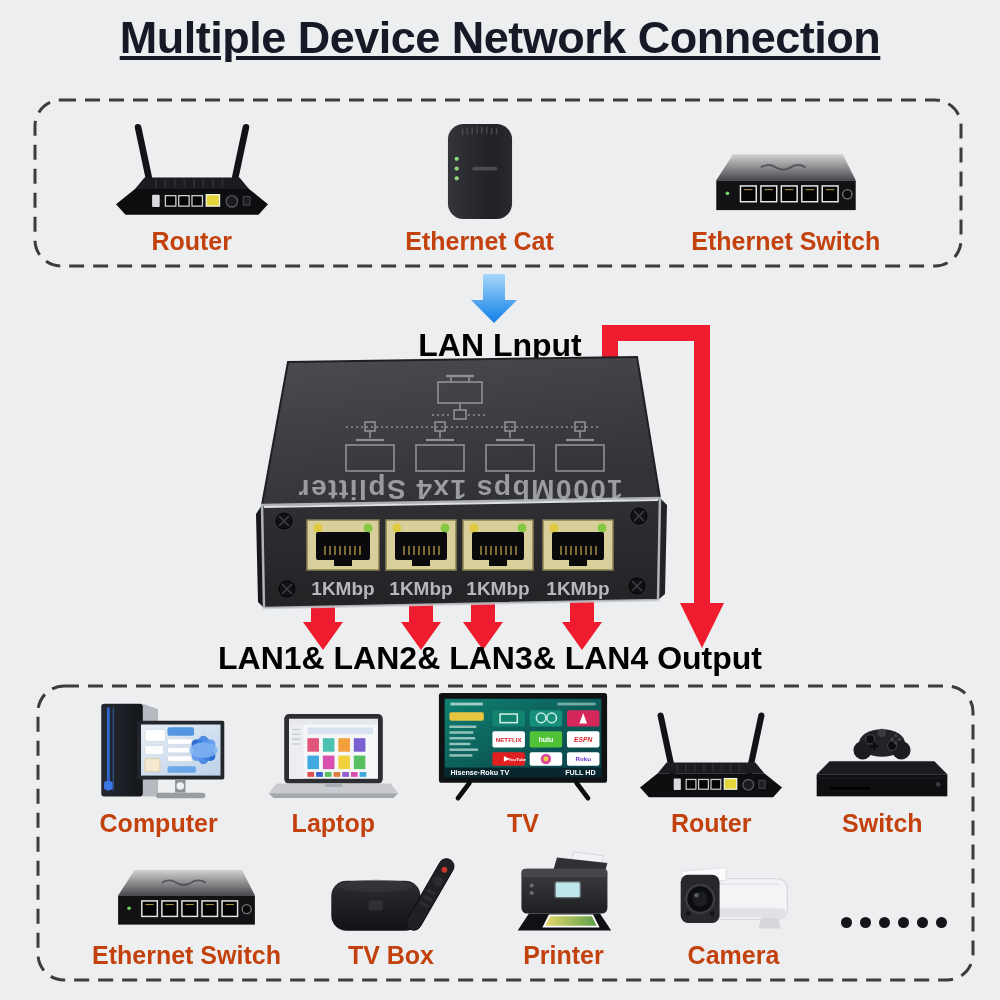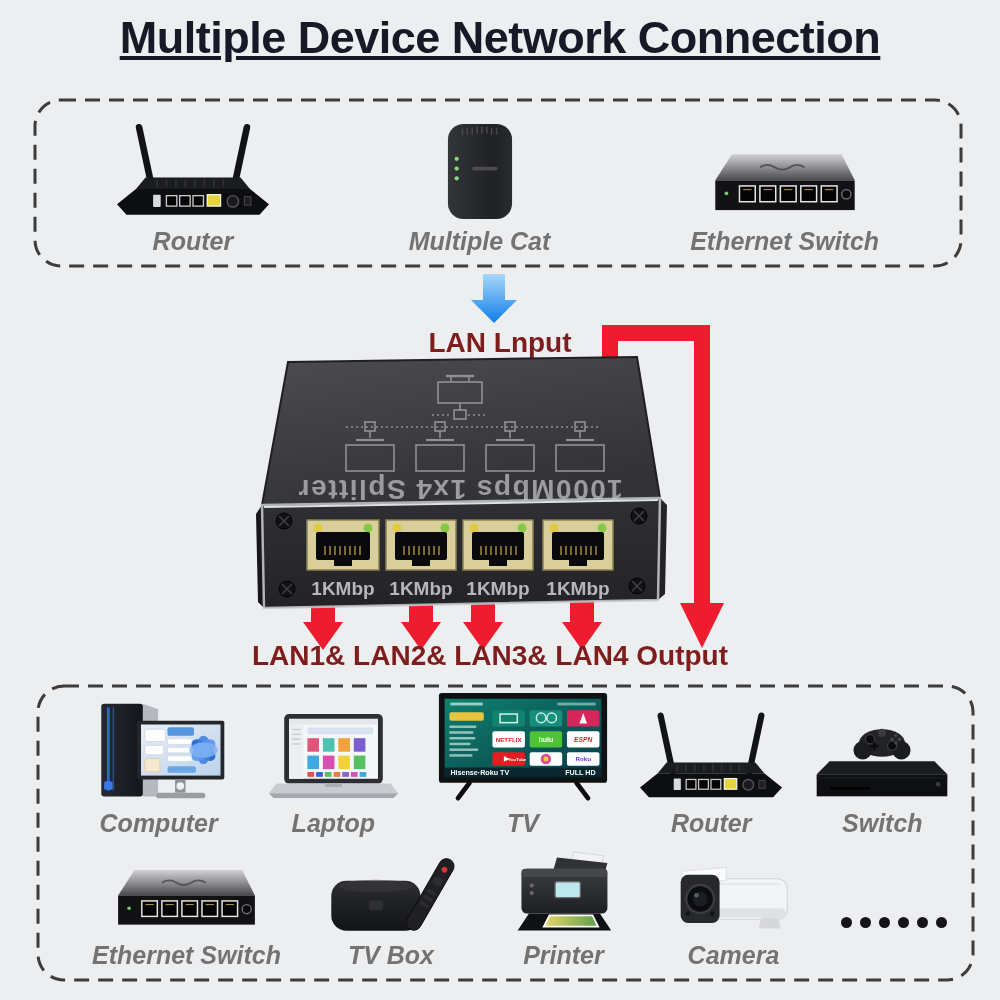--- a/index.html
+++ b/index.html
@@ -4,22 +4,22 @@
 <style>
   * { margin:0; padding:0; box-sizing:border-box; }
   body { background:#d8dadd; font-family:"Liberation Sans", sans-serif; }
   .canvas { position:relative; width:1000px; height:1000px; background:#edeef0; overflow:hidden; margin:0 auto; }
   .page-title { position:absolute; top:12px; left:0; right:0; text-align:center;
     font-size:45px; font-weight:900; color:#151a26; letter-spacing:-0.5px;text-decoration:underline; }
   .device-box { position:absolute; }
   .dash-border { position:absolute; inset:0; width:100%; height:100%; }
   .box-row { position:absolute; left:0; right:0; display:flex; justify-content:space-around; align-items:flex-end; }
   .device { display:flex; flex-direction:column; align-items:center; gap:5px; }
-  .device-label { font-size:25px; font-weight:800; color:#737373; white-space:nowrap;font-style:italic; }
-  .flow-label { position:absolute; text-align:center; font-size:28px; font-weight:800; color:#7f1d1d; }
+  .device-label { font-size:25px; font-weight:800; color:#c2410c; white-space:nowrap; }
+  .flow-label { position:absolute; text-align:center; font-size:32px; font-weight:800; color:#000000; }
   .dots { display:flex; gap:8px; margin-bottom:42px; }
   .dots i { width:11px; height:11px; border-radius:50%; background:#141518; display:block; }
   svg { display:block; }
   .overlay { position:absolute; pointer-events:none; }
 </style>
 </head>
 <body>
 
 <div class="canvas">
 
@@ -80,21 +80,21 @@
             <line x1="62" y1="8" x2="62" y2="15"></line>
               <line x1="67" y1="8" x2="67" y2="15"></line>
           </g>
           <g fill="#8fd97a">
               <circle cx="26" cy="40" r="2.2"></circle>
               <circle cx="26" cy="50" r="2.2"></circle>
               <circle cx="26" cy="60" r="2.2"></circle>
             </g>
           <rect x="42" y="48" width="26" height="4" rx="2" fill="#55565c" opacity="0.8"></rect>
         </svg>
-        <div class="device-label">Multiple Cat</div>
+        <div class="device-label">Ethernet Cat</div>
       </div>
 
       <div class="device">
         <svg width="158" height="74" viewBox="0 0 170 78">
           <defs>
               <linearGradient id="sg" x1="0" y1="0" x2="0" y2="1">
             <stop offset="0" stop-color="#d2d2d4"></stop>
                 <stop offset="1" stop-color="#4a4a4e"></stop>
           </linearGradient>
             </defs>

